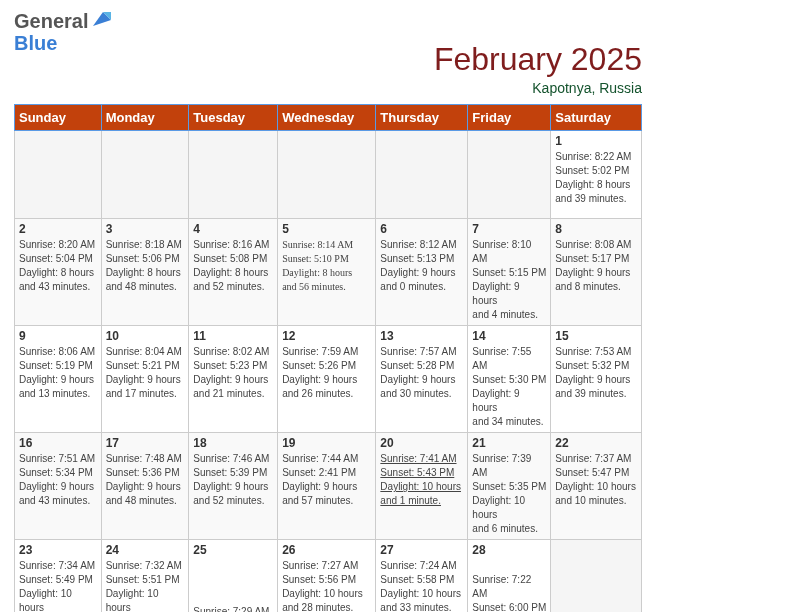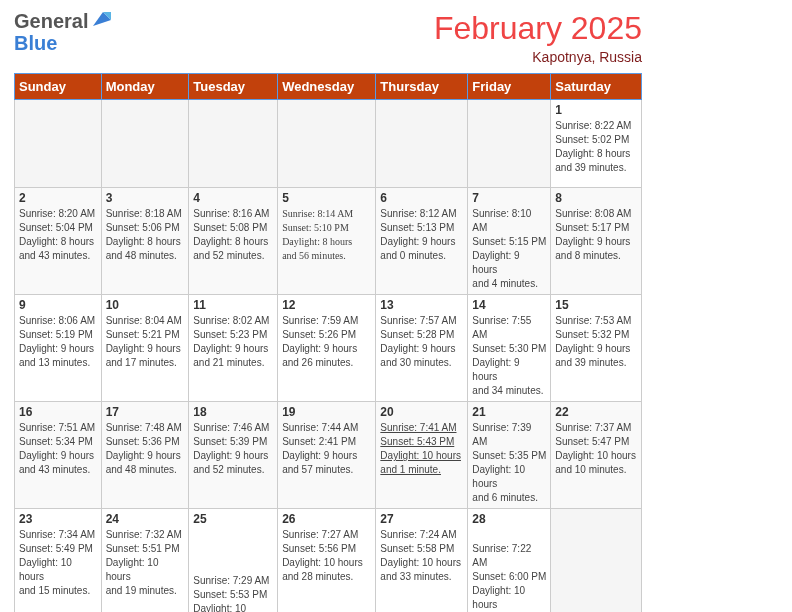--- a/index.html
+++ b/index.html
@@ -8,22 +8,22 @@
     .page { width: 656px; height: 612px; background: #fff; padding: 10px 14px; }
     
     .header { display: flex; justify-content: space-between; align-items: flex-start; margin-bottom: 8px; }
     
     .logo { display: flex; align-items: center; }
     .logo-text { font-size: 20px; font-weight: bold; line-height: 1.1; }
     .logo-general { color: #555; }
     .logo-blue { color: #3a7fd5; }
     
     .title-area { text-align: right; }
-    .month-title { font-size: 32px; font-weight: 300; color: #ef4444; }
-    .location { font-size: 14px; color: #7f1d1d; margin-top: 2px; }
+    .month-title { font-size: 32px; font-weight: 300; color: #7f1d1d; margin-top: 31px; }
+    .location { font-size: 14px; color: #14532d; margin-top: 2px; }
     
     .calendar { width: 100%; border-collapse: collapse; }
     
     .calendar th {
       background: #c2410c;
       color: #fff;
       font-size: 13px;
       font-weight: 600;
       padding: 5px 4px;
       text-align: left;

